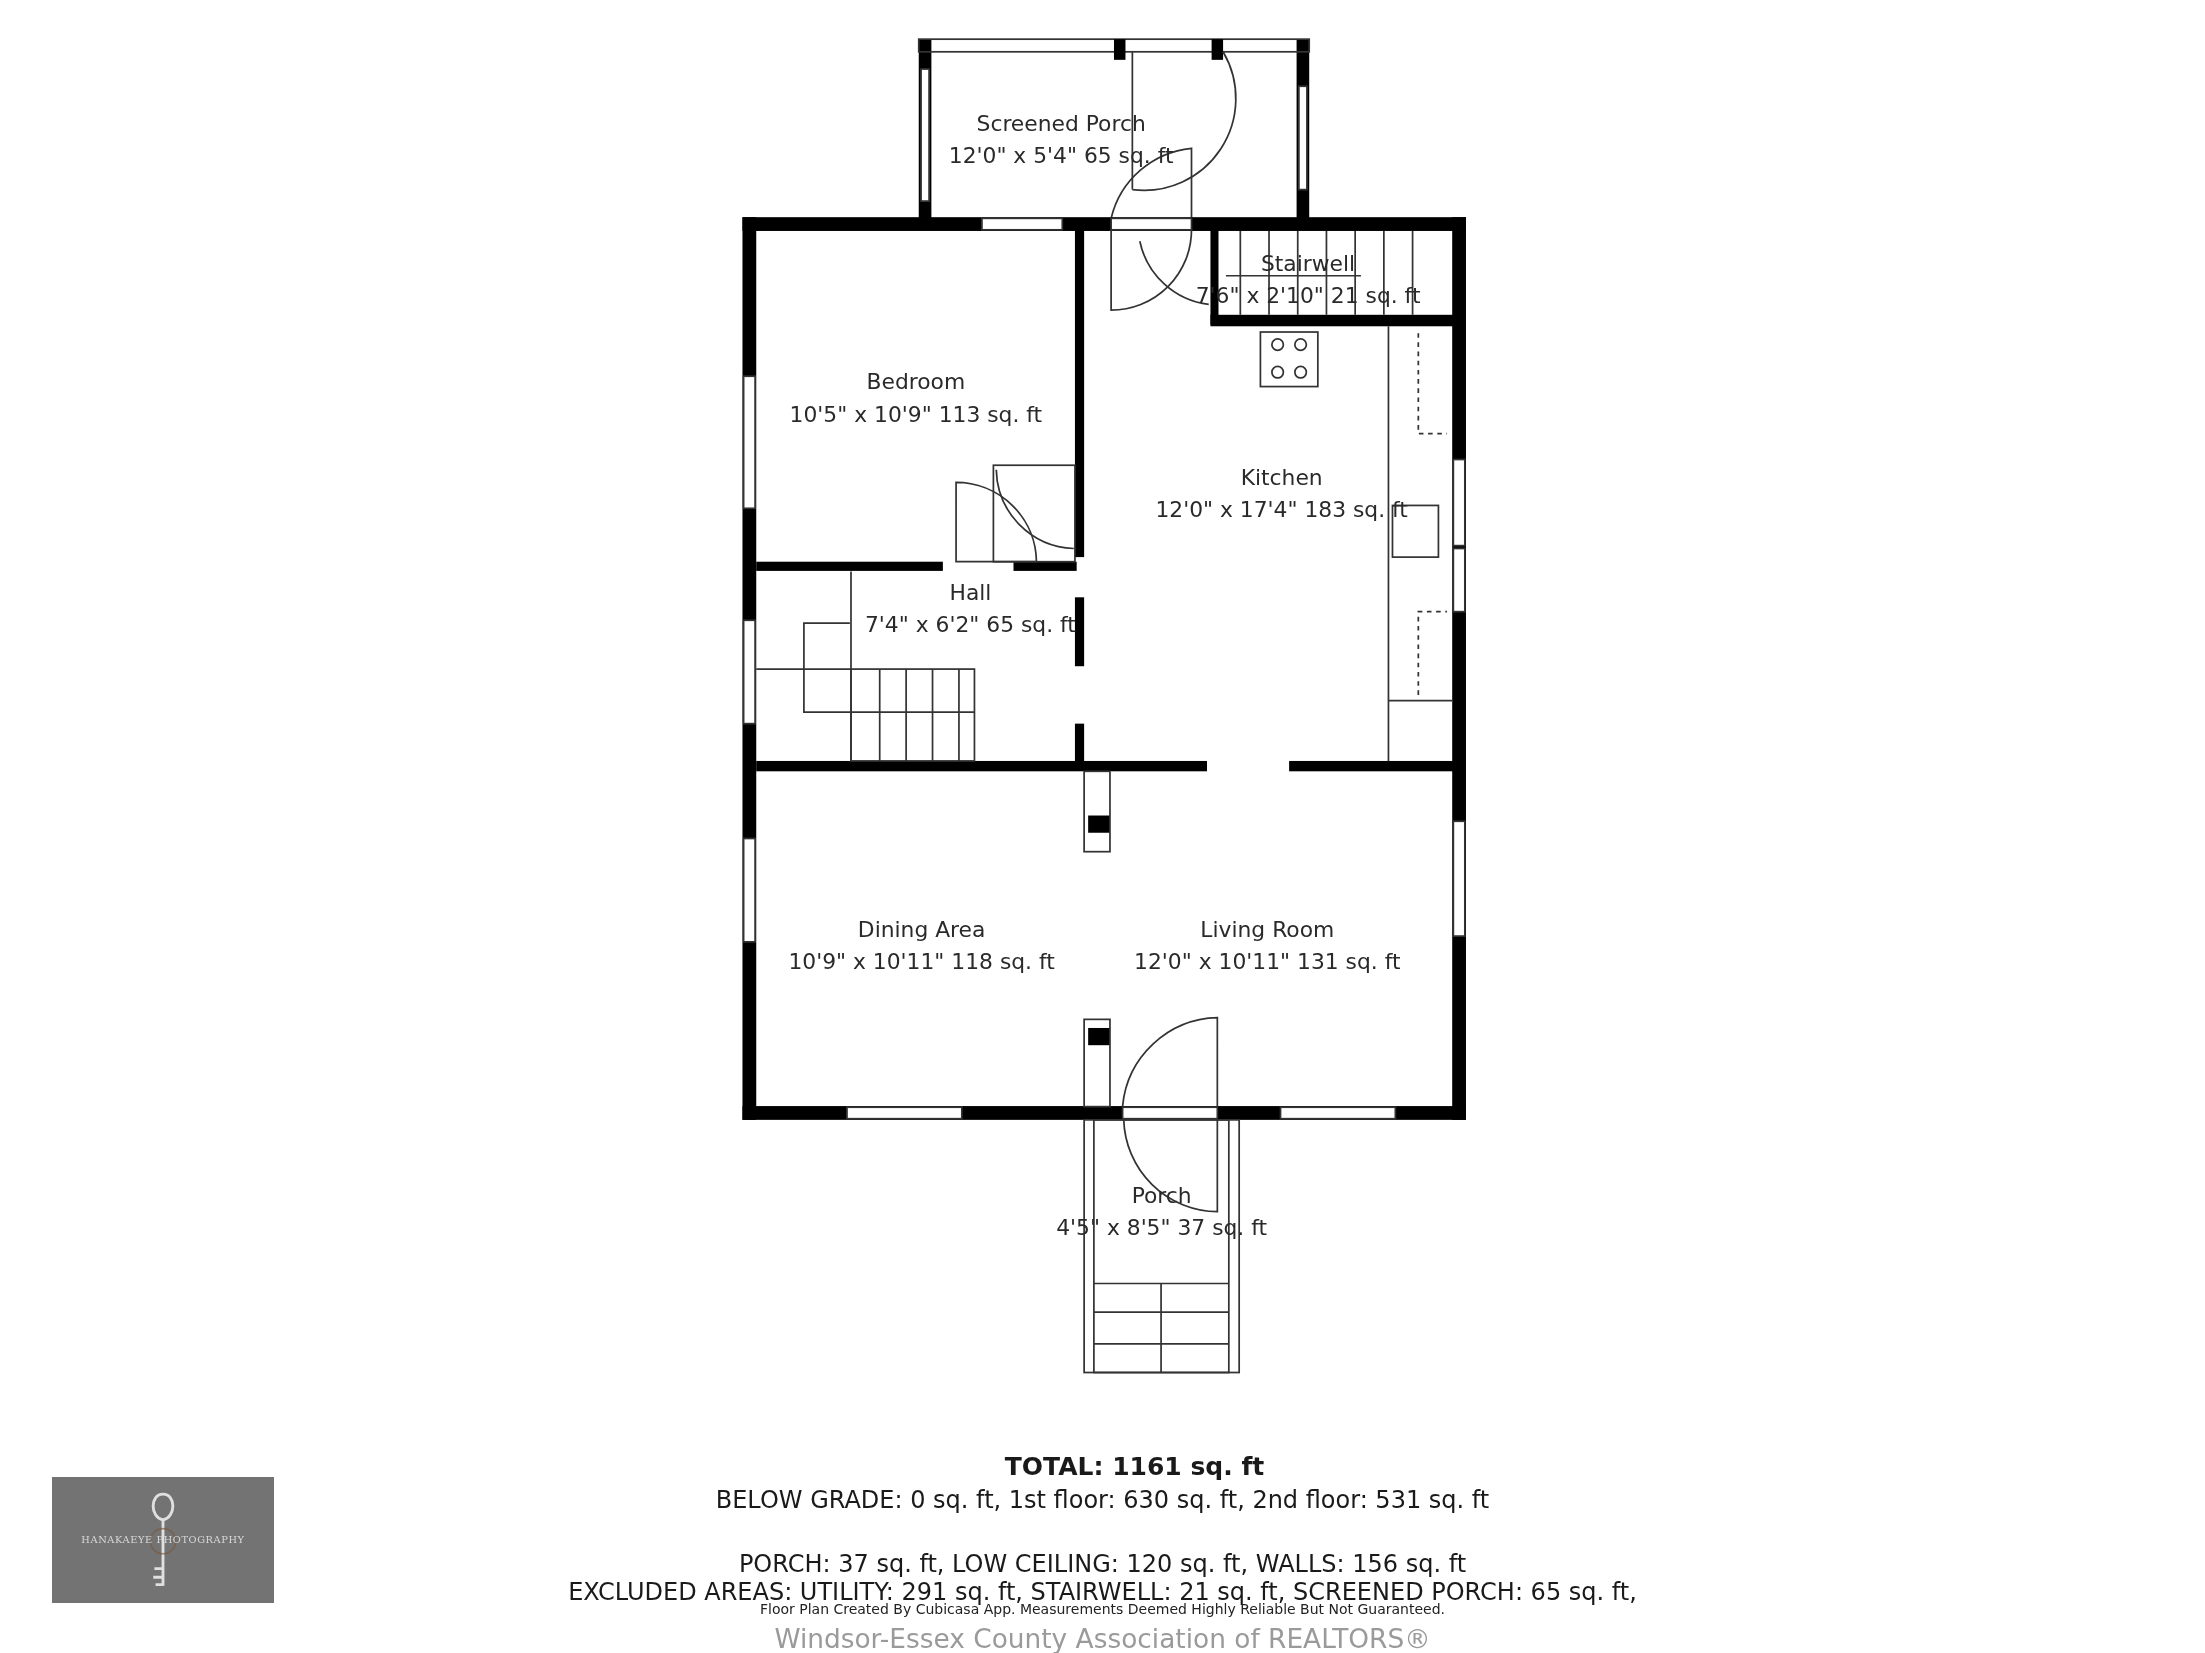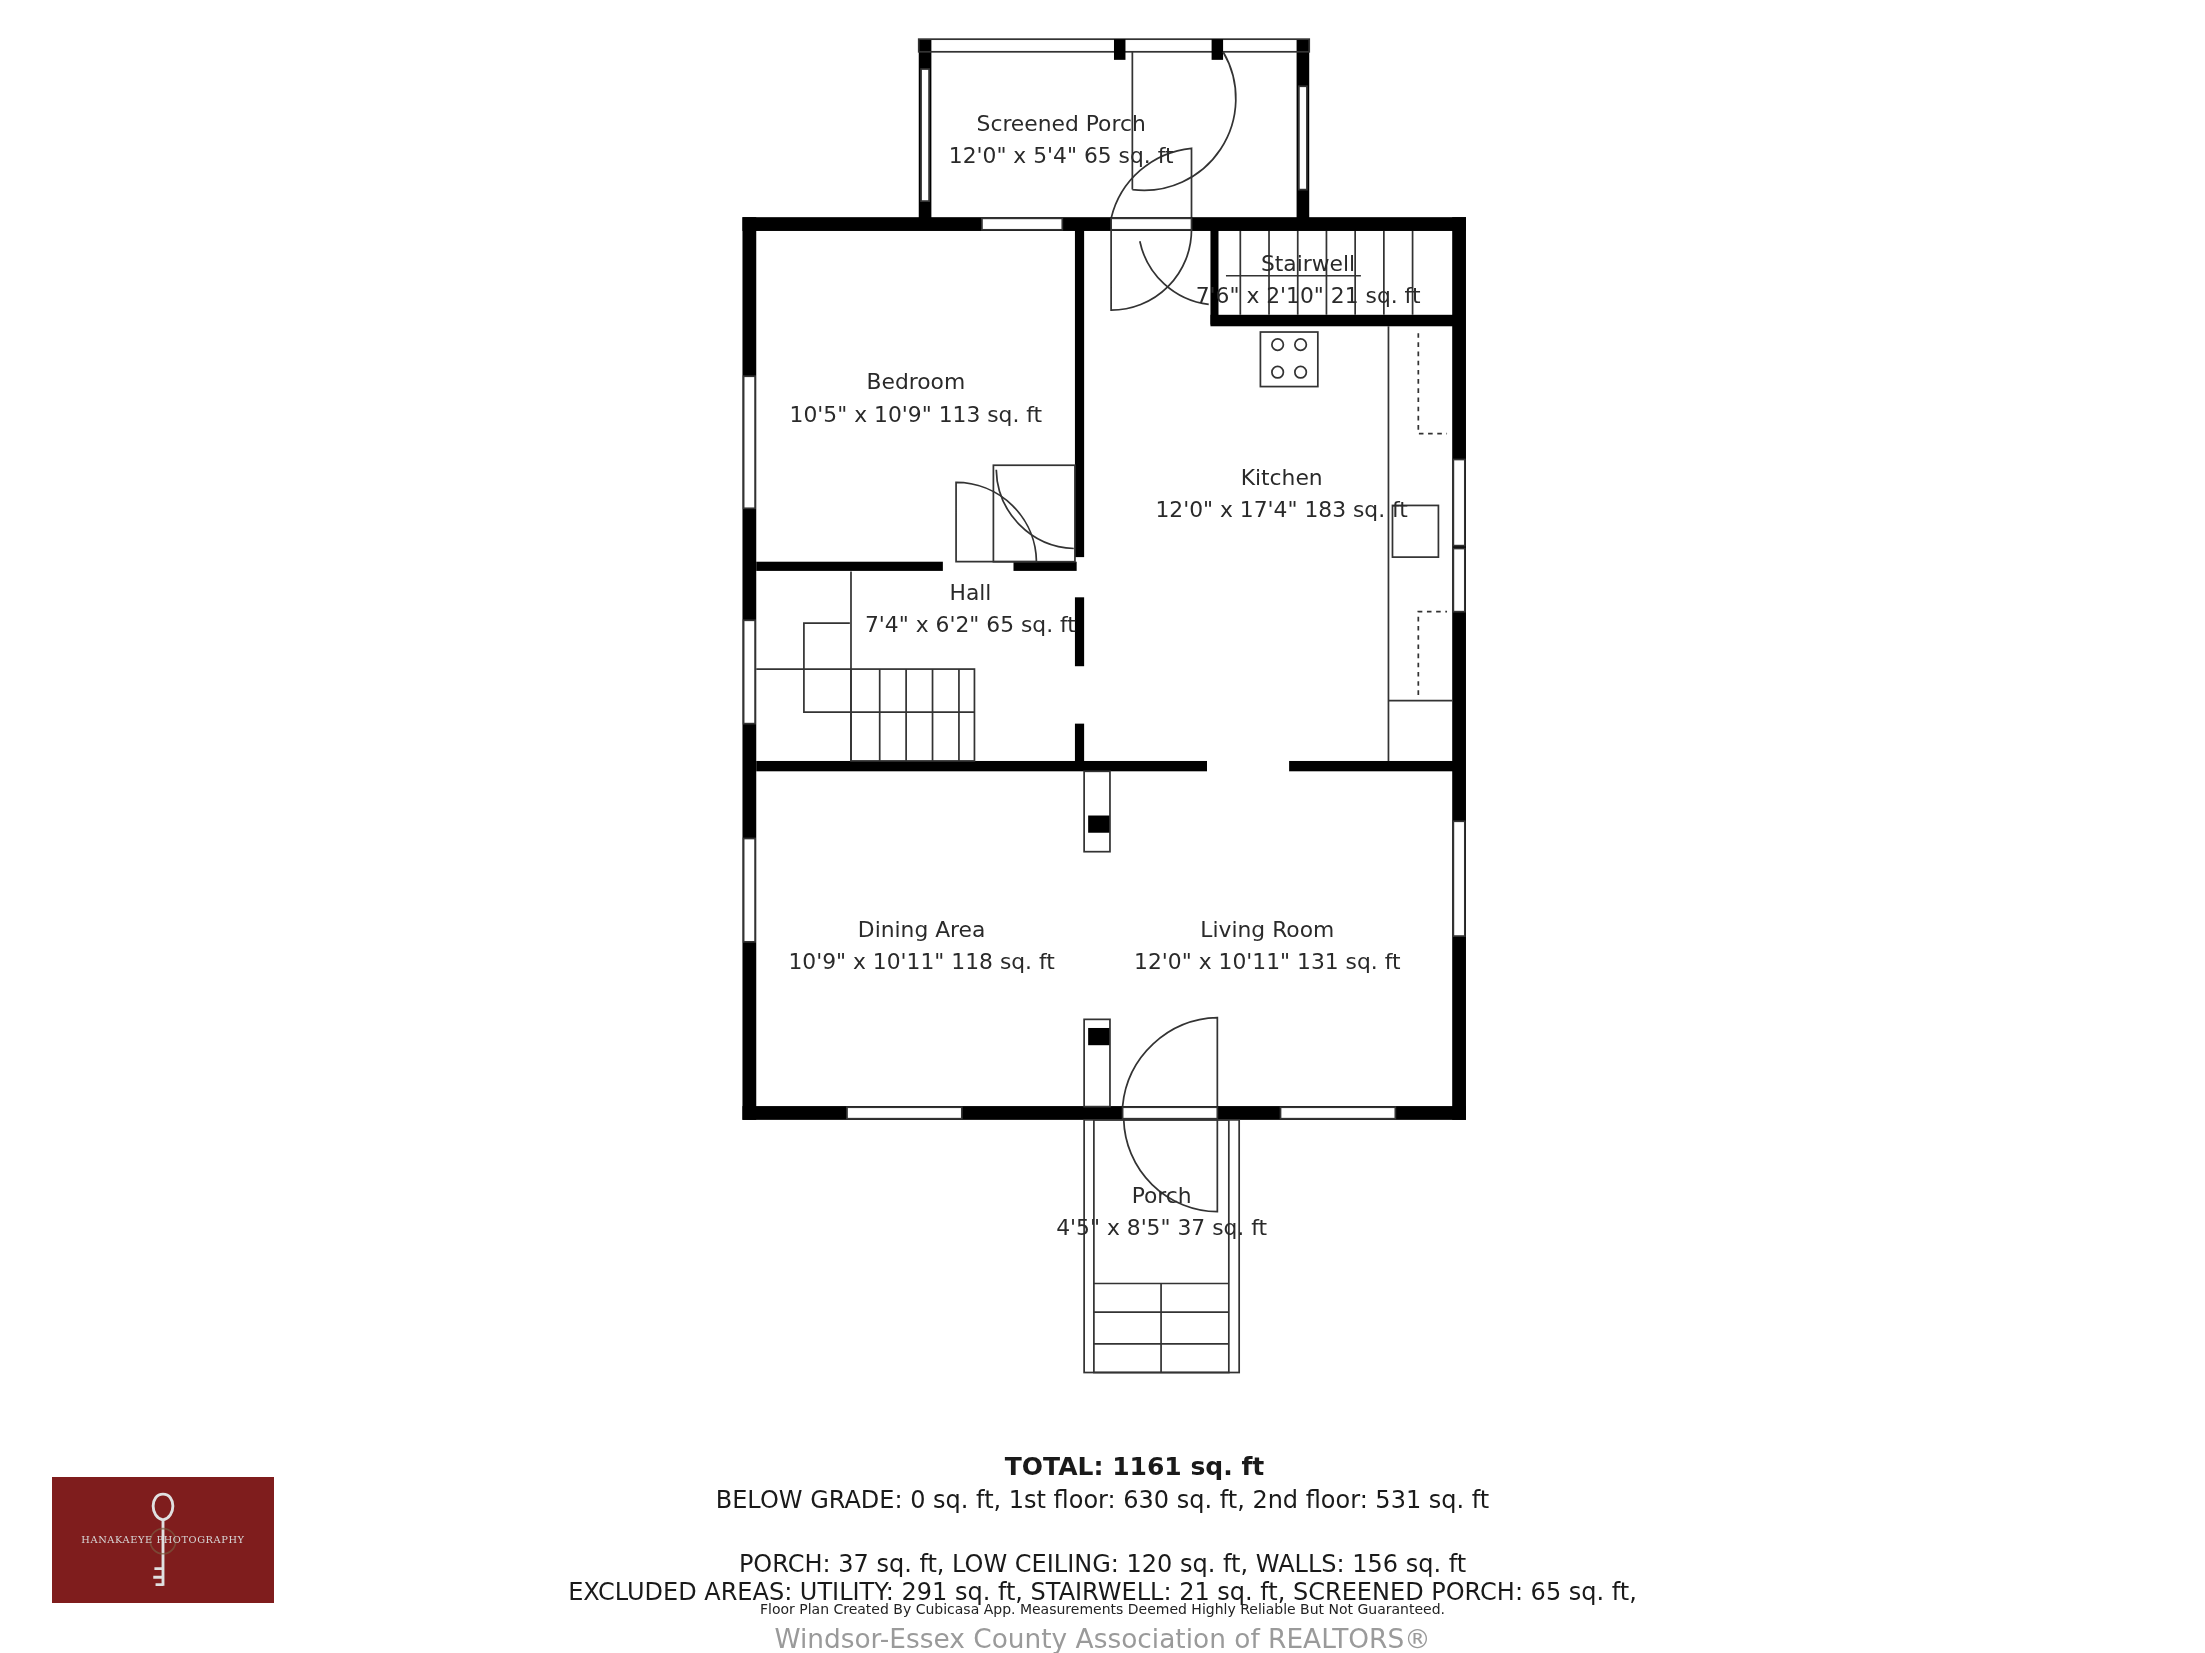--- a/index.html
+++ b/index.html
@@ -7,21 +7,21 @@
   #plan { position: absolute; left: 0; top: 0; width: 2205px; height: 1654px; }
   .room-label { font-family: "DejaVu Sans", sans-serif; font-size: 38px; fill: #2a2a2a; text-anchor: middle; }
   .summary { position: absolute; left: 0; width: 2205px; text-align: center; color: #1a1a1a; font-family: "DejaVu Sans", sans-serif; }
   .total { top: 1452px; font-size: 25px; font-weight: bold; margin-left: 32px; }
   .line { font-size: 24px; line-height: 32px; }
   .l1 { top: 1484px; }
   .l2 { top: 1576px; }
   .l3 { top: 1548px; }
   .disclaimer { top: 1601px; font-size: 14px; color: #222; }
   .assoc { top: 1623px; font-size: 26.4px; color: #9a9a9a; text-align: center; }
-  .logo { position: absolute; left: 52px; top: 1477px; width: 222px; height: 126px; background: #7f1d1d; }
+  .logo { position: absolute; left: 52px; top: 1477px; width: 222px; height: 126px; background: #737373; }
   .logo-text { position: absolute; left: 0; width: 222px; top: 57px; text-align: center; color: #d8d8d8; font-family: "DejaVu Serif", serif; font-size: 9.8px; letter-spacing: 0.6px; }
 </style>
 </head>
 <body>
 
 <svg id="plan" viewBox="0 0 3840 2880" xmlns="http://www.w3.org/2000/svg">
 
   <g>
     <rect x="1600" y="68" width="22" height="312" fill="#000"></rect>
     <rect x="2258" y="68" width="22" height="312" fill="#000"></rect>

